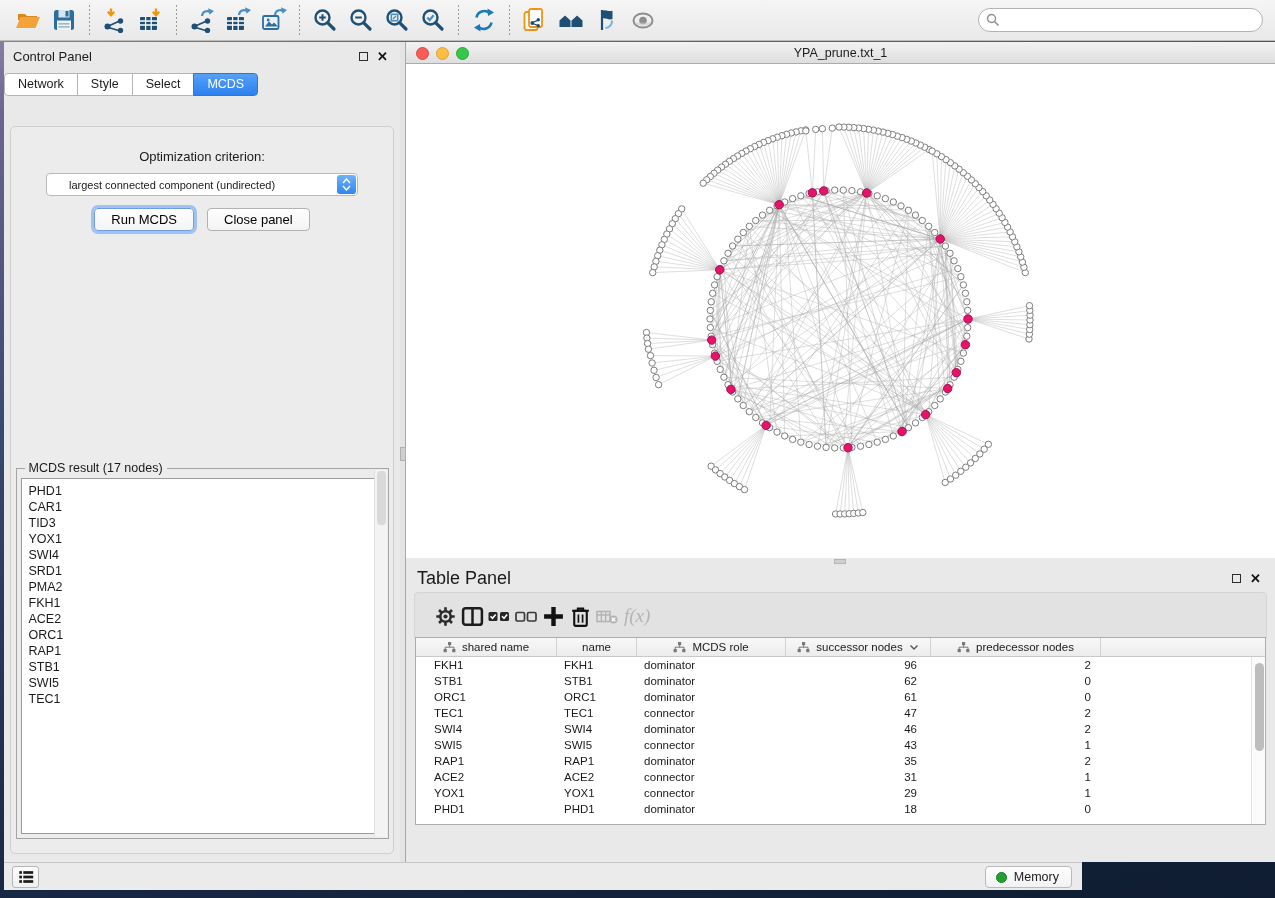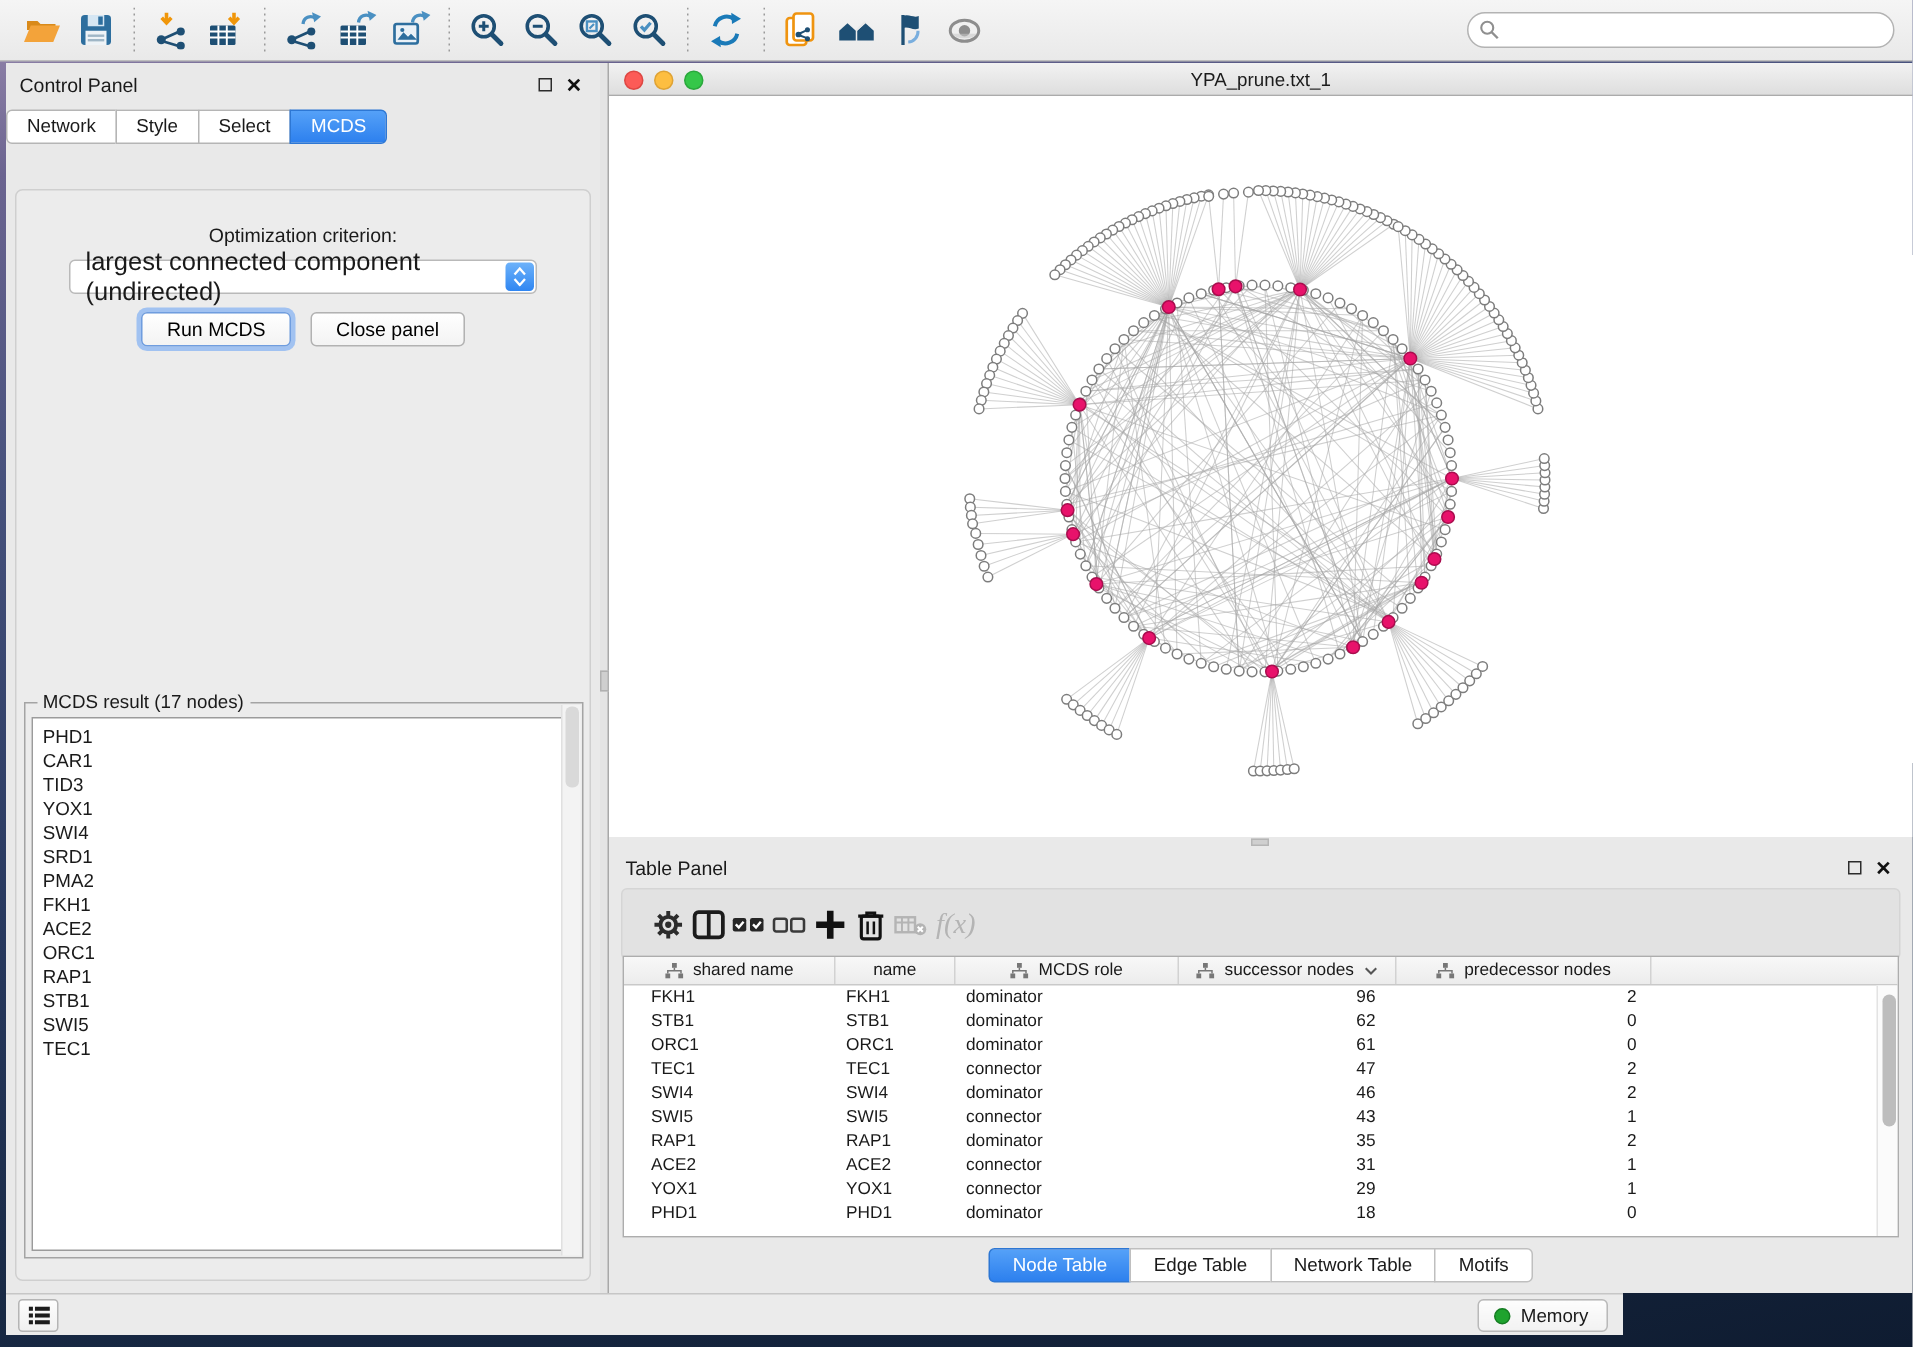--- a/index.html
+++ b/index.html
@@ -36,21 +36,21 @@
   .cp-tab { font-size:12.5px; padding:3px 13px 4px; background:#fff; border:1px solid #b5b5b5; margin-left:-1px; }
   .cp-tab:first-child { border-radius:4px 0 0 4px; margin-left:0; }
   .cp-tab:last-child { border-radius:0 4px 4px 0; }
   .cp-tab.active { background:linear-gradient(#55a1f8,#2d80ee); color:#fff; border-color:#2d77d4; }
   .cp-body { position:absolute; left:6px; right:6px; top:84px; bottom:8px;
     background:#ececec; border:1px solid #cfcfcf; border-radius:5px;
     display:flex; flex-direction:column; align-items:center; }
   .opt-label { margin-top:22px; font-size:13px; }
   .opt-select { margin-top:9px; width:312px; height:23px; background:#fff; border:1px solid #b9b9b9;
     border-radius:4px; display:flex; align-items:center; position:relative; }
-  .opt-select .sel-text { font-size:17px; padding-left:10px; }
+  .opt-select .sel-text { font-size:11px; padding-left:22px; }
   .opt-select .stepper { position:absolute; right:1px; top:1px; width:19px; height:19px; border-radius:3px;
     background:linear-gradient(#6db2fa,#2f86f2); display:flex; flex-direction:column; align-items:center; justify-content:center; gap:1px; }
   .btn-row { margin-top:12px; display:flex; gap:13px; }
   .pbtn { font-size:13px; font-family:inherit; background:linear-gradient(#ffffff,#f3f3f3);
     border:1px solid #b2b2b2; border-radius:4px; height:23px; padding:0 16px; }
   .pbtn.focused { border-color:#6f9ddf; box-shadow:0 0 0 3px rgba(100,160,245,.55); }
   .fieldset { margin-top:auto; margin-bottom:14px; width:373px; height:371px; position:relative;
     border:1px solid #a4a4a4; }
   .fieldset .legend { position:absolute; top:-8px; left:8px; background:#ececec; padding:0 4px; font-size:12.5px; }
   .mcds-list { position:absolute; left:4px; right:4px; top:9px; bottom:4px; background:#fff;
@@ -73,21 +73,21 @@
   .light { width:13px; height:13px; border-radius:50%; }
   .light.red { background:#fc5b57; border:1px solid #dd4743; }
   .light.yellow { background:#fdbe41; border:1px solid #dfa335; }
   .light.green { background:#35c749; border:1px solid #2aa83c; }
   .net-canvas { position:absolute; left:0; top:22px; right:0; bottom:0; background:#fff; }
   .net-canvas svg { position:absolute; left:0; top:0; }
 
   
   .tp { position:absolute; left:406px; top:566px; width:869px; height:296px; background:#e9e9e9; }
   .tp-titlebar { height:24px; display:flex; align-items:center; padding:0 14px 0 11px; }
-  .tp-title { font-size:13px;text-align:right; }
+  .tp-title { font-size:18px;text-align:right; }
   .tp-titlebar .winbtns { margin-left:auto; }
   .tp-toolbar { margin:2px 8px 0; height:48px; background:#e2e2e2; border:1px solid #d5d5d5; border-radius:4px;
     display:flex; align-items:center; gap:3px; padding-left:18px; }
   .tp-toolbar .ticon { display:flex; align-items:center; justify-content:center; width:24px; height:24px; }
   .tbl { position:absolute; left:9px; right:9px; top:71px; height:188px; background:#fff; border:1px solid #adadad; overflow:hidden; }
   .tbl-header { display:grid; grid-template-columns:141px 80px 149px 145px 170px 1fr; height:19px;
     background:linear-gradient(#f8f8f8,#ececec); border-bottom:1px solid #c9c9c9; }
   .th { display:flex; align-items:center; justify-content:center; gap:6px; font-size:11.5px; border-right:1px solid #d2d2d2; overflow:hidden; }
   .th:last-child { border-right:none; }
   .tbl-body { position:absolute; left:0; right:14px; top:19px; bottom:0; }
@@ -1173,26 +1173,20 @@
             <div class="td c2">dominator</div>
             <div class="td c3">18</div>
             <div class="td c4">0</div>
             <div class="td c5"></div>
           </div>
         </div>
       <div class="tbl-scroll">
           <div class="thumb"></div>
         </div>
     </div>
-    <div class="tp-tabs">
-        <span class="tp-tab active">Node Table</span>
-        <span class="tp-tab">Edge Table</span>
-        <span class="tp-tab">Network Table</span>
-        <span class="tp-tab">Motifs</span>
-      </div>
   </div>
 
   <div class="status">
     <span class="listbtn">
       <svg width="18" height="18" viewBox="0 0 20 20">
         <g fill="#1c1c1c">
           <rect x="2.5" y="3.5" width="3" height="3"></rect>
             <rect x="7" y="3.5" width="11" height="3"></rect>
           <rect x="2.5" y="8.5" width="3" height="3"></rect>
             <rect x="7" y="8.5" width="11" height="3"></rect>

